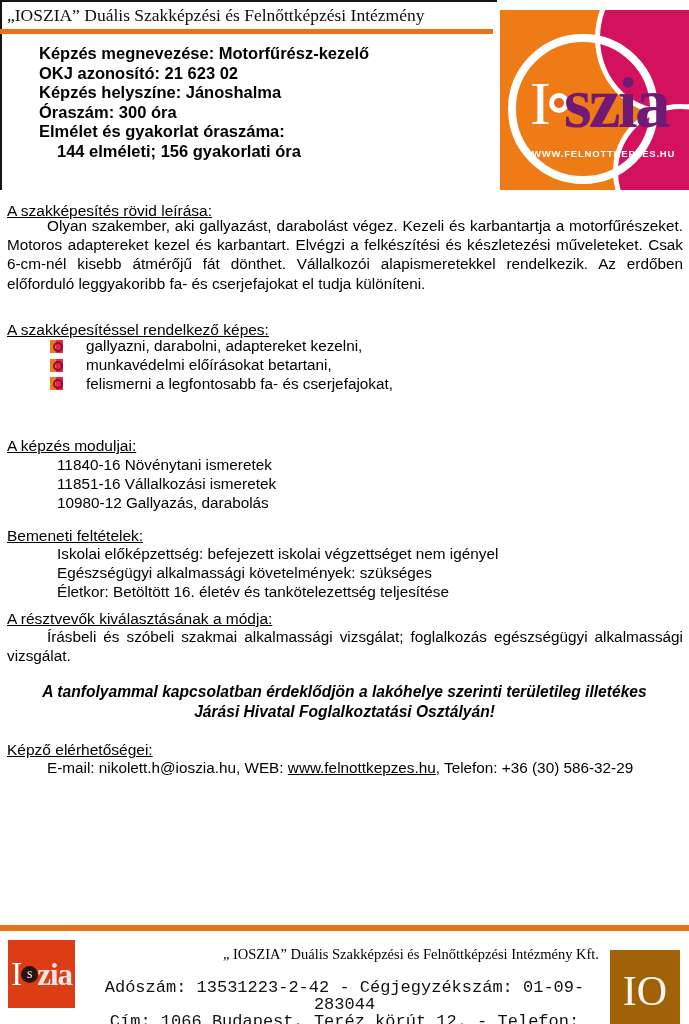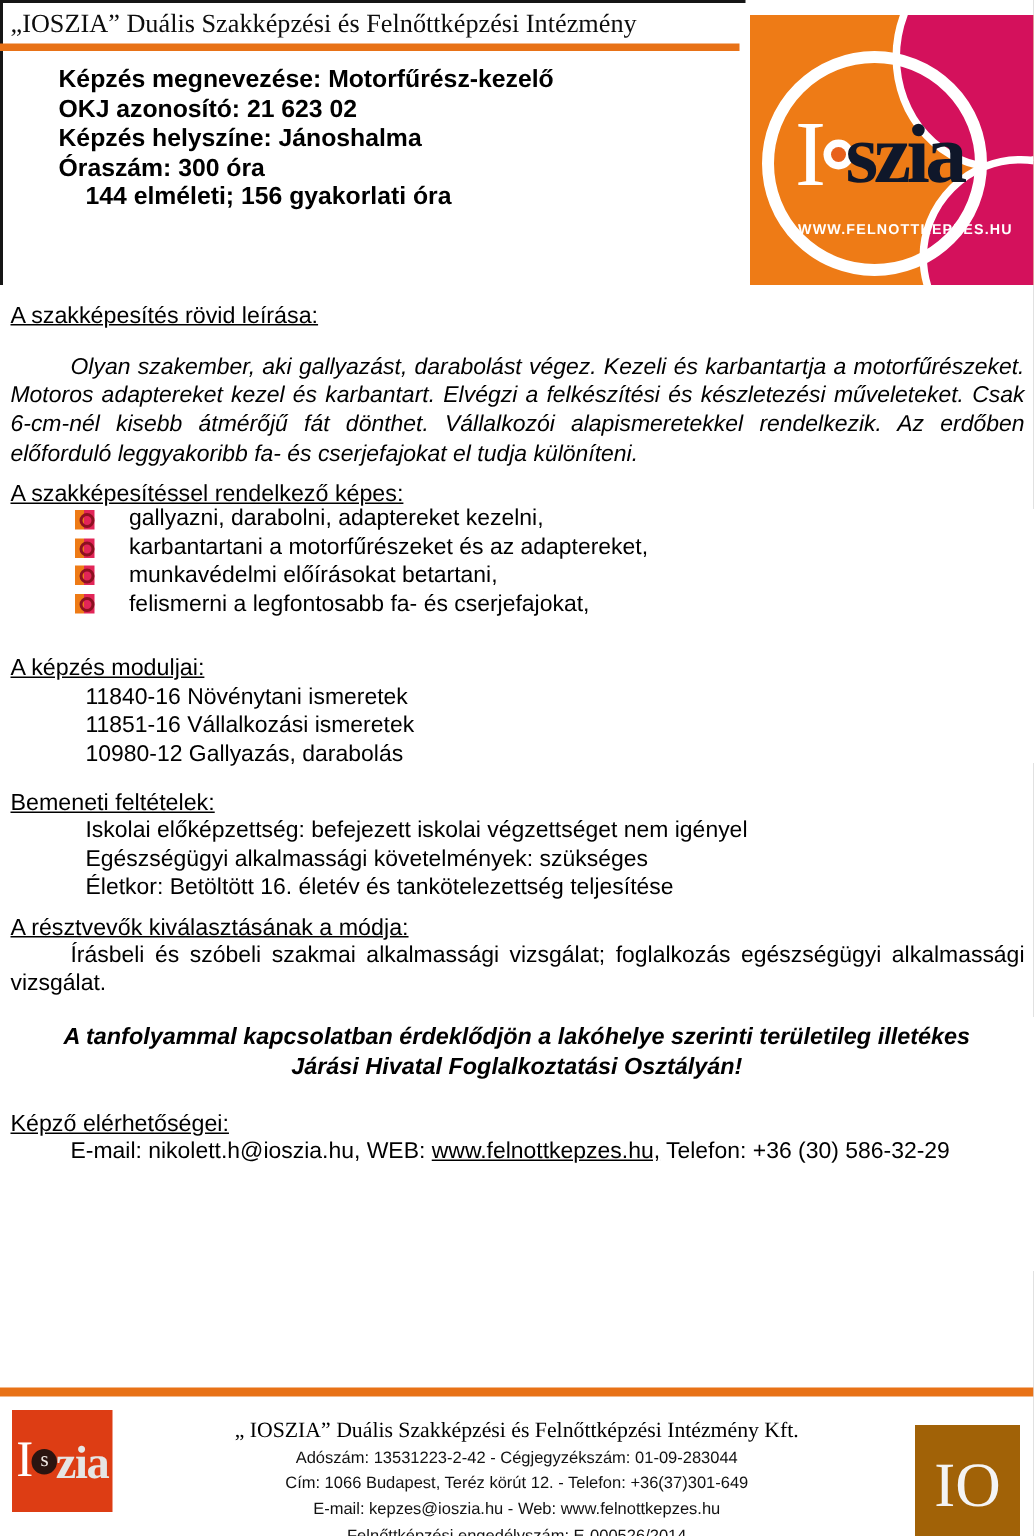--- a/index.html
+++ b/index.html
@@ -20,21 +20,21 @@
 
   
   .logo { left:500px; top:10px; width:189px; height:180px; background:#ee7b16; overflow:hidden; }
   .logo-blob-top { position:absolute; left:95px; top:-48px; width:140px; height:152px; background:#d4115c; border:5px solid #fff; border-radius:50%; }
   .logo-blob-bottom { position:absolute; left:113px; top:94px; width:135px; height:135px; background:#d4115c; border:5px solid #fff; border-radius:50%; }
   .logo-ring { position:absolute; left:8px; top:24px; width:150px; height:150px; border:8px solid #fff; border-radius:50%; }
   .logo-text { position:absolute; left:30px; top:62px; display:flex; align-items:center; font-family:"Liberation Serif", serif; }
   .logo-text .li { color:#fff; font-size:62px; line-height:62px; }
   .logo-dot { width:20px; height:20px; border-radius:50%; background:#fff; margin-left:-2px; display:flex; align-items:center; justify-content:center; }
   .logo-dot i { display:block; width:10px; height:10px; border-radius:50%; background:#e8611d; }
-  .logo-text .lszia { color:#0f172a; font-size:56px; line-height:56px; font-weight:bold; letter-spacing:-3px; margin-left:-5px; }
+  .logo-text .lszia { color:#701a75; font-size:72px; line-height:56px; font-weight:bold; letter-spacing:-3px; margin-left:-5px; }
   .logo-site { position:absolute; left:32px; top:138px; color:#fff; font-size:9.5px; font-weight:bold; letter-spacing:0.8px; font-family:"Liberation Sans", sans-serif; }
 
   
   .h-underline { font-size:15.5px; text-decoration:underline; }
   .body-par { left:7px; right:6px; font-size:15.3px; line-height:19.2px; text-align:justify; text-indent:40px; }
   .plain-list { left:57px; font-size:15.3px; line-height:19px; }
   .bullet-list { left:50px; font-size:15.3px; }
   .bullet-item { display:flex; align-items:center; gap:23px; height:18.8px; }
   .bullet-icon { position:relative; width:13px; height:13px; flex:0 0 13px;
     background:linear-gradient(90deg,#ee7b16 0 46%,#e22558 46% 100%); }
@@ -44,69 +44,66 @@
   .link { text-decoration:underline; color:#000; }
 
   
   .footer-rule { left:0; top:925px; width:689px; height:6px; background:#e87217; }
   .f-logo-left { left:8px; top:940px; width:67px; height:68px; background:#dd3d14; display:flex; align-items:center; justify-content:center; font-family:"Liberation Serif", serif; }
   .f-logo-left .fi { color:#fff; font-size:34px; line-height:34px; }
   .f-disc { width:17px; height:17px; border-radius:50%; background:#2a1410; margin-left:-1px; display:flex; align-items:center; justify-content:center; }
   .f-disc span { color:#efe7e2; font-size:14px; line-height:14px; font-family:"Liberation Serif", serif; }
   .f-logo-left .fzia { color:#e5e5e5; font-size:31px; line-height:31px; font-weight:bold; letter-spacing:-1px; margin-left:-1px; }
   .f-center { left:90px; right:90px; top:945px; text-align:center; }
-  .f-company { font-family:"Liberation Serif", serif; font-size:14.5px; line-height:18px; margin-bottom:1px; }
-  .f-line { font-size:11px; line-height:17.2px; color:#111; }
+  .f-company { font-family:"Liberation Serif", serif; font-size:14.5px; line-height:18px; margin-bottom:16px;text-align:right; }
+  .f-line { font-size:17px; line-height:17.2px; color:#111;font-family:Liberation Mono, monospace; }
   .f-logo-right { left:610px; top:950px; width:70px; height:82px; background:#a16207; display:flex; align-items:center; justify-content:center; }
   .f-logo-right span { color:#f4f4f4; font-family:"Liberation Serif", serif; font-size:42px; }
 </style>
 </head>
 <body>
 
 <div class="page">
 
   <div class="abs top-border"></div>
   <div class="abs left-border"></div>
   <div class="abs inst-title">„IOSZIA” Duális Szakképzési és Felnőttképzési Intézmény</div>
   <div class="abs orange-rule"></div>
 
   <div class="abs course-info">
     <div>Képzés megnevezése: Motorfűrész-kezelő</div>
     <div>OKJ azonosító: 21 623 02</div>
     <div>Képzés helyszíne: Jánoshalma</div>
     <div>Óraszám: 300 óra</div>
+    <div>Elmélet és gyakorlat óraszáma:</div>
     <div class="indent">144 elméleti; 156 gyakorlati óra</div>
   </div>
 
   <div class="abs logo">
     <div class="logo-blob-top"></div>
     <div class="logo-blob-bottom"></div>
     <div class="logo-ring"></div>
     <div class="logo-text">
       <span class="li">I</span>
       <span class="logo-dot">
           <i></i>
         </span>
       <span class="lszia">szia</span>
     </div>
     <div class="logo-site">WWW.FELNOTTKEPZES.HU</div>
   </div>
 
   <div class="abs h-underline" style="left:7px; top:202px;">A szakképesítés rövid leírása:</div>
-  <div class="abs body-par" style="top:235px;font-style:italic;">Olyan szakember, aki gallyazást, darabolást végez. Kezeli és karbantartja a motorfűrészeket. Motoros adaptereket kezel és karbantart. Elvégzi a felkészítési és készletezési műveleteket. Csak 6-cm-nél kisebb átmérőjű fát dönthet. Vállalkozói alapismeretekkel rendelkezik. Az erdőben előforduló leggyakoribb fa- és cserjefajokat el tudja különíteni.</div>
+  <div class="abs body-par" style="top:216px;">Olyan szakember, aki gallyazást, darabolást végez. Kezeli és karbantartja a motorfűrészeket. Motoros adaptereket kezel és karbantart. Elvégzi a felkészítési és készletezési műveleteket. Csak 6-cm-nél kisebb átmérőjű fát dönthet. Vállalkozói alapismeretekkel rendelkezik. Az erdőben előforduló leggyakoribb fa- és cserjefajokat el tudja különíteni.</div>
 
   <div class="abs h-underline" style="left:7px; top:321px;">A szakképesítéssel rendelkező képes:</div>
   <div class="abs bullet-list" style="top:337px;">
     <div class="bullet-item">
       <span class="bullet-icon"></span>
       <span>gallyazni, darabolni, adaptereket kezelni,</span>
-    </div>
-    <div class="bullet-item">
-      <span class="bullet-icon"></span>
-      <span>karbantartani a motorfűrészeket és az adaptereket,</span>
     </div>
     <div class="bullet-item">
       <span class="bullet-icon"></span>
       <span>munkavédelmi előírásokat betartani,</span>
     </div>
     <div class="bullet-item">
       <span class="bullet-icon"></span>
       <span>felismerni a legfontosabb fa- és cserjefajokat,</span>
     </div>
   </div>

